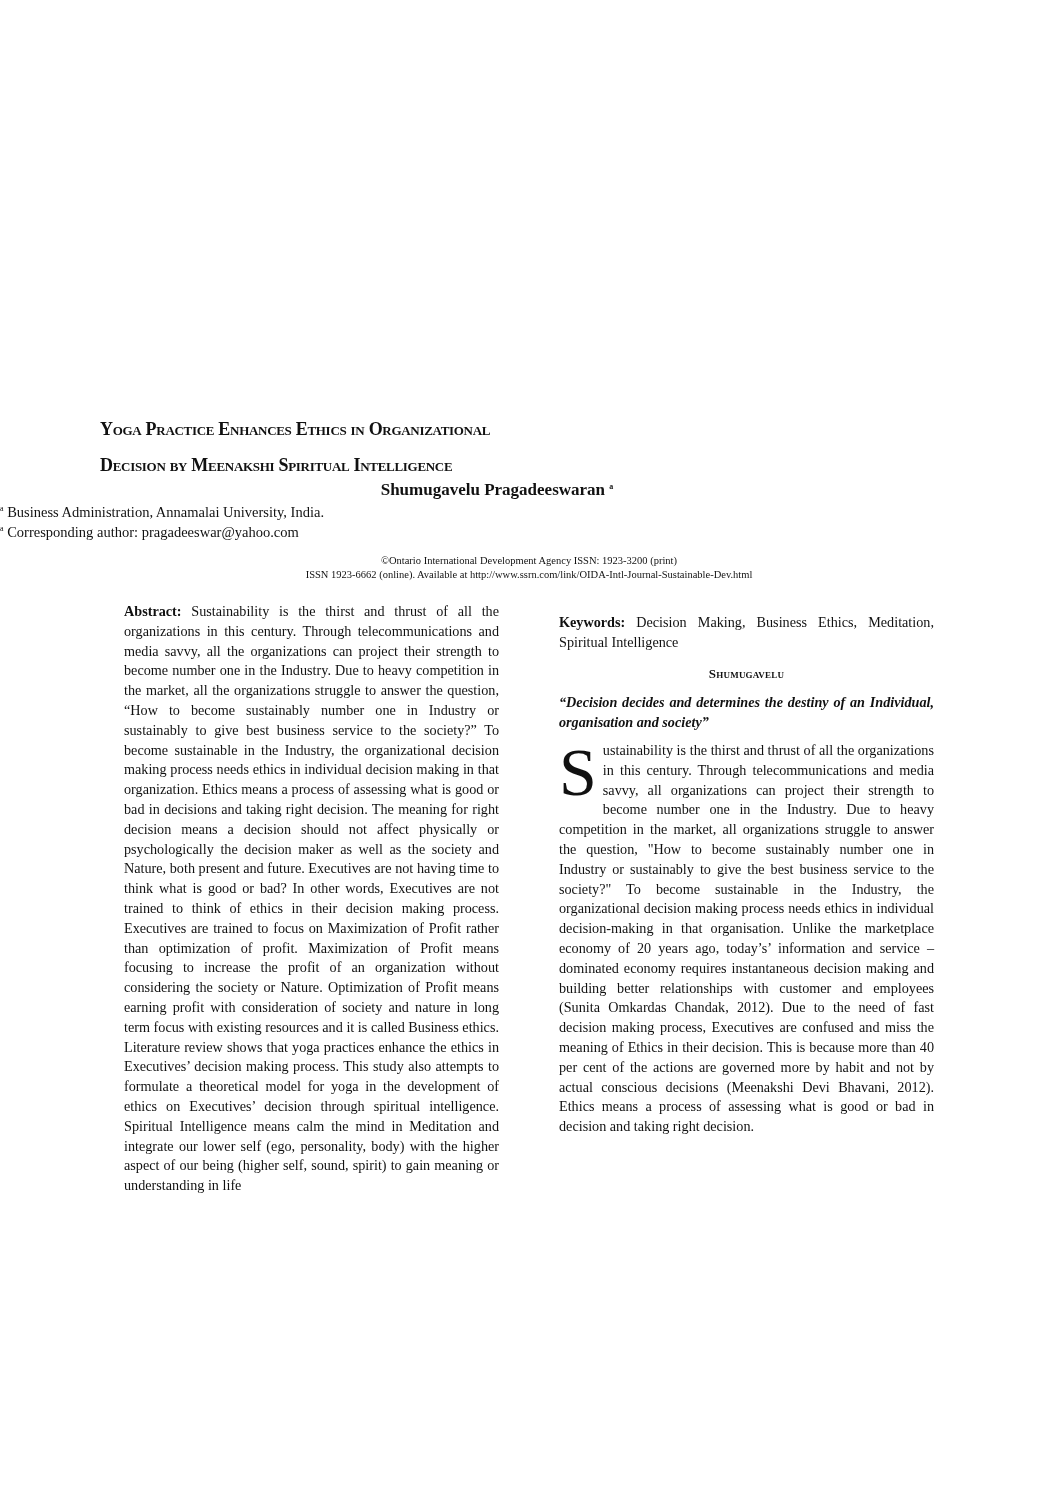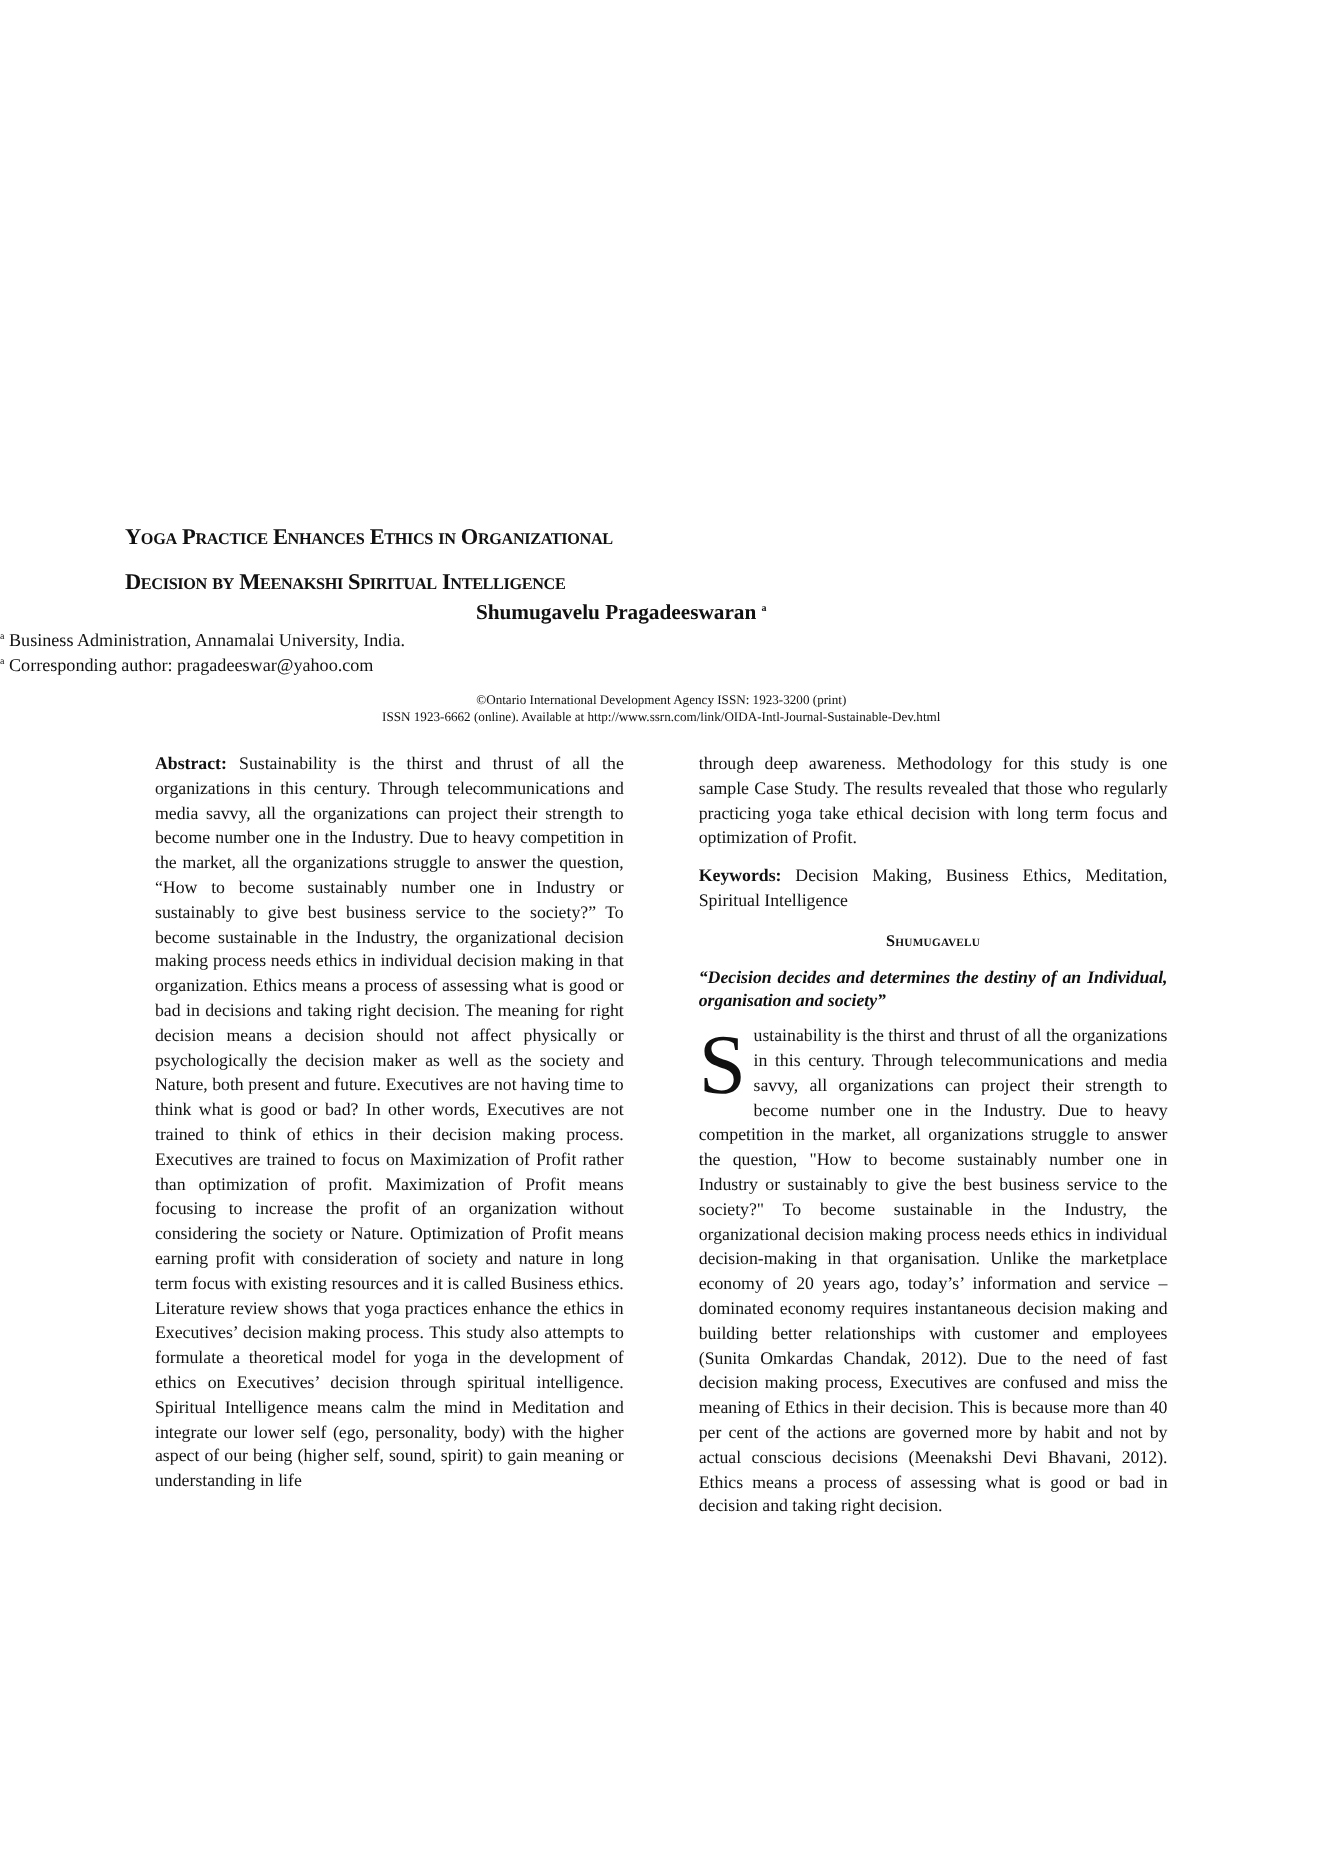--- a/index.html
+++ b/index.html
@@ -73,21 +73,20 @@
 <div class="copyright copy1">©Ontario International Development Agency ISSN: 1923-3200 (print)</div>
 <div class="copyright copy2">ISSN 1923-6662 (online). Available at http://www.ssrn.com/link/OIDA-Intl-Journal-Sustainable-Dev.html</div>
 
 <div class="col col-left">
   <p>
     <span class="lbl">Abstract:</span><span> Sustainability is the thirst and thrust of all the organizations in this century. Through telecommunications and media savvy, all the organizations can project their strength to become number one in the Industry. Due to heavy competition in the market, all the organizations struggle to answer the question, “How to become sustainably number one in Industry or sustainably to give best business service to the society?” To become sustainable in the Industry, the organizational decision making process needs ethics in individual decision making in that organization. Ethics means a process of assessing what is good or bad in decisions and taking right decision. The meaning for right decision means a decision should not affect physically or psychologically the decision maker as well as the society and Nature, both present and future. Executives are not having time to think what is good or bad? In other words, Executives are not trained to think of ethics in their decision making process. Executives are trained to focus on Maximization of Profit rather than optimization of profit. Maximization of Profit means focusing to increase the profit of an organization without considering the society or Nature. Optimization of Profit means earning profit with consideration of society and nature in long term focus with existing resources and it is called Business ethics. Literature review shows that yoga practices enhance the ethics in Executives’ decision making process. This study also attempts to formulate a theoretical model for yoga in the development of ethics on Executives’ decision through spiritual intelligence. Spiritual Intelligence means calm the mind in Meditation and integrate our lower self (ego, personality, body) with the higher aspect of our being (higher self, sound, spirit) to gain meaning or understanding in life</span>
   </p>
 </div>
 
 <div class="col col-right">
-  <p>through deep awareness. Methodology for this study is one sample Case Study. The results revealed that those who regularly practicing yoga take ethical decision with long term focus and optimization of Profit.</p>
   <p class="kw">
     <span class="lbl">Keywords:</span><span>   Decision Making, Business Ethics, Meditation,  Spiritual Intelligence</span>
   </p>
   <p class="section-heading">Shumugavelu</p>
   <p class="quote">“Decision decides and determines the destiny of an Individual, organisation and society”</p>
   <p>
     <span class="dropcap">S</span><span>ustainability is the thirst and thrust of all the organizations in this century. Through telecommunications and media savvy, all organizations can project their strength to become number one in the Industry.  Due to heavy competition in the market, all organizations struggle to answer the question, "How to become sustainably number one in Industry or sustainably to give the best business service to the society?"  To become sustainable in the Industry, the organizational decision making process needs ethics in individual decision-making in that organisation.  Unlike the marketplace economy of 20 years ago, today’s’ information and service –dominated economy requires instantaneous decision making and building better relationships with customer and employees (Sunita Omkardas Chandak, 2012). Due to the need of fast decision making process, Executives are confused and miss the meaning of Ethics in their decision. This is because more than 40 per cent of the actions are governed more by habit and not by actual conscious decisions (Meenakshi Devi Bhavani, 2012).  Ethics means a process of assessing what is good or bad in decision and taking right decision.</span>
   </p>
 </div>
 

